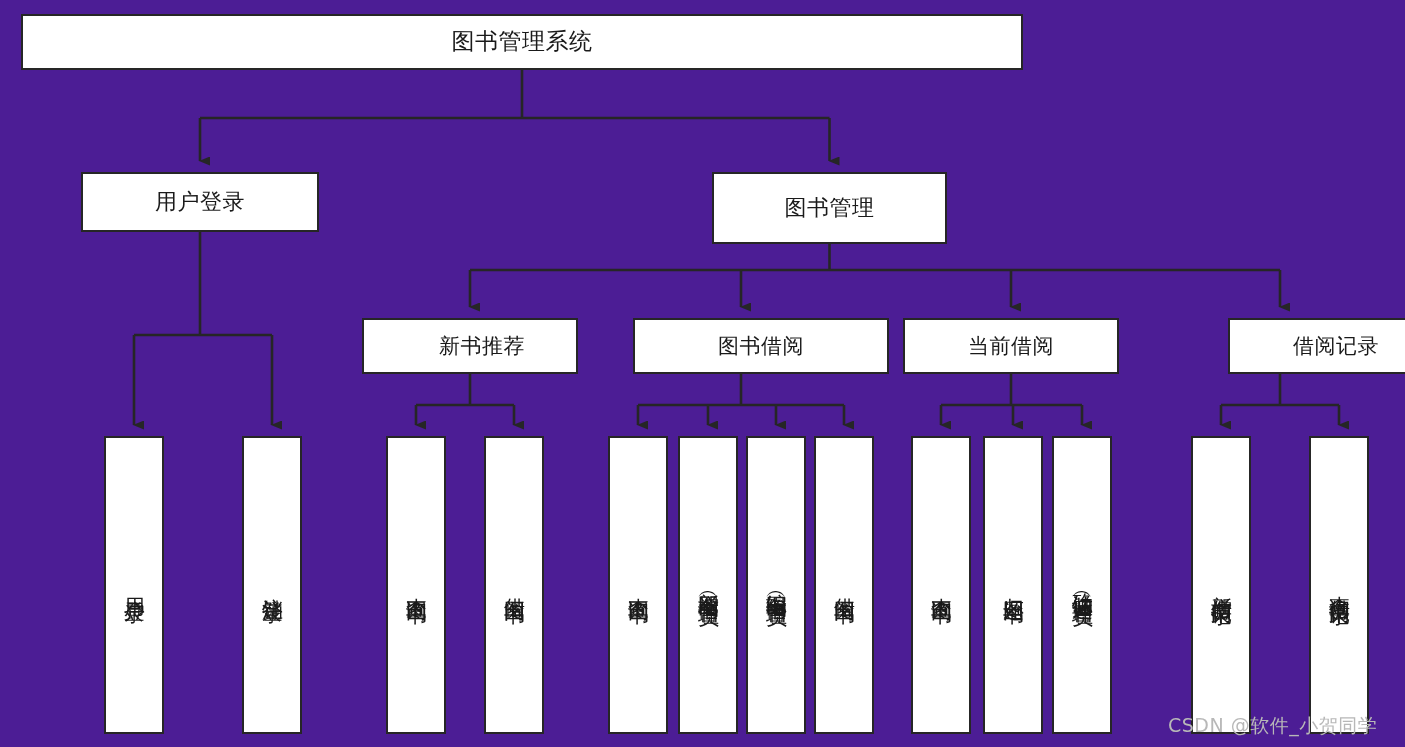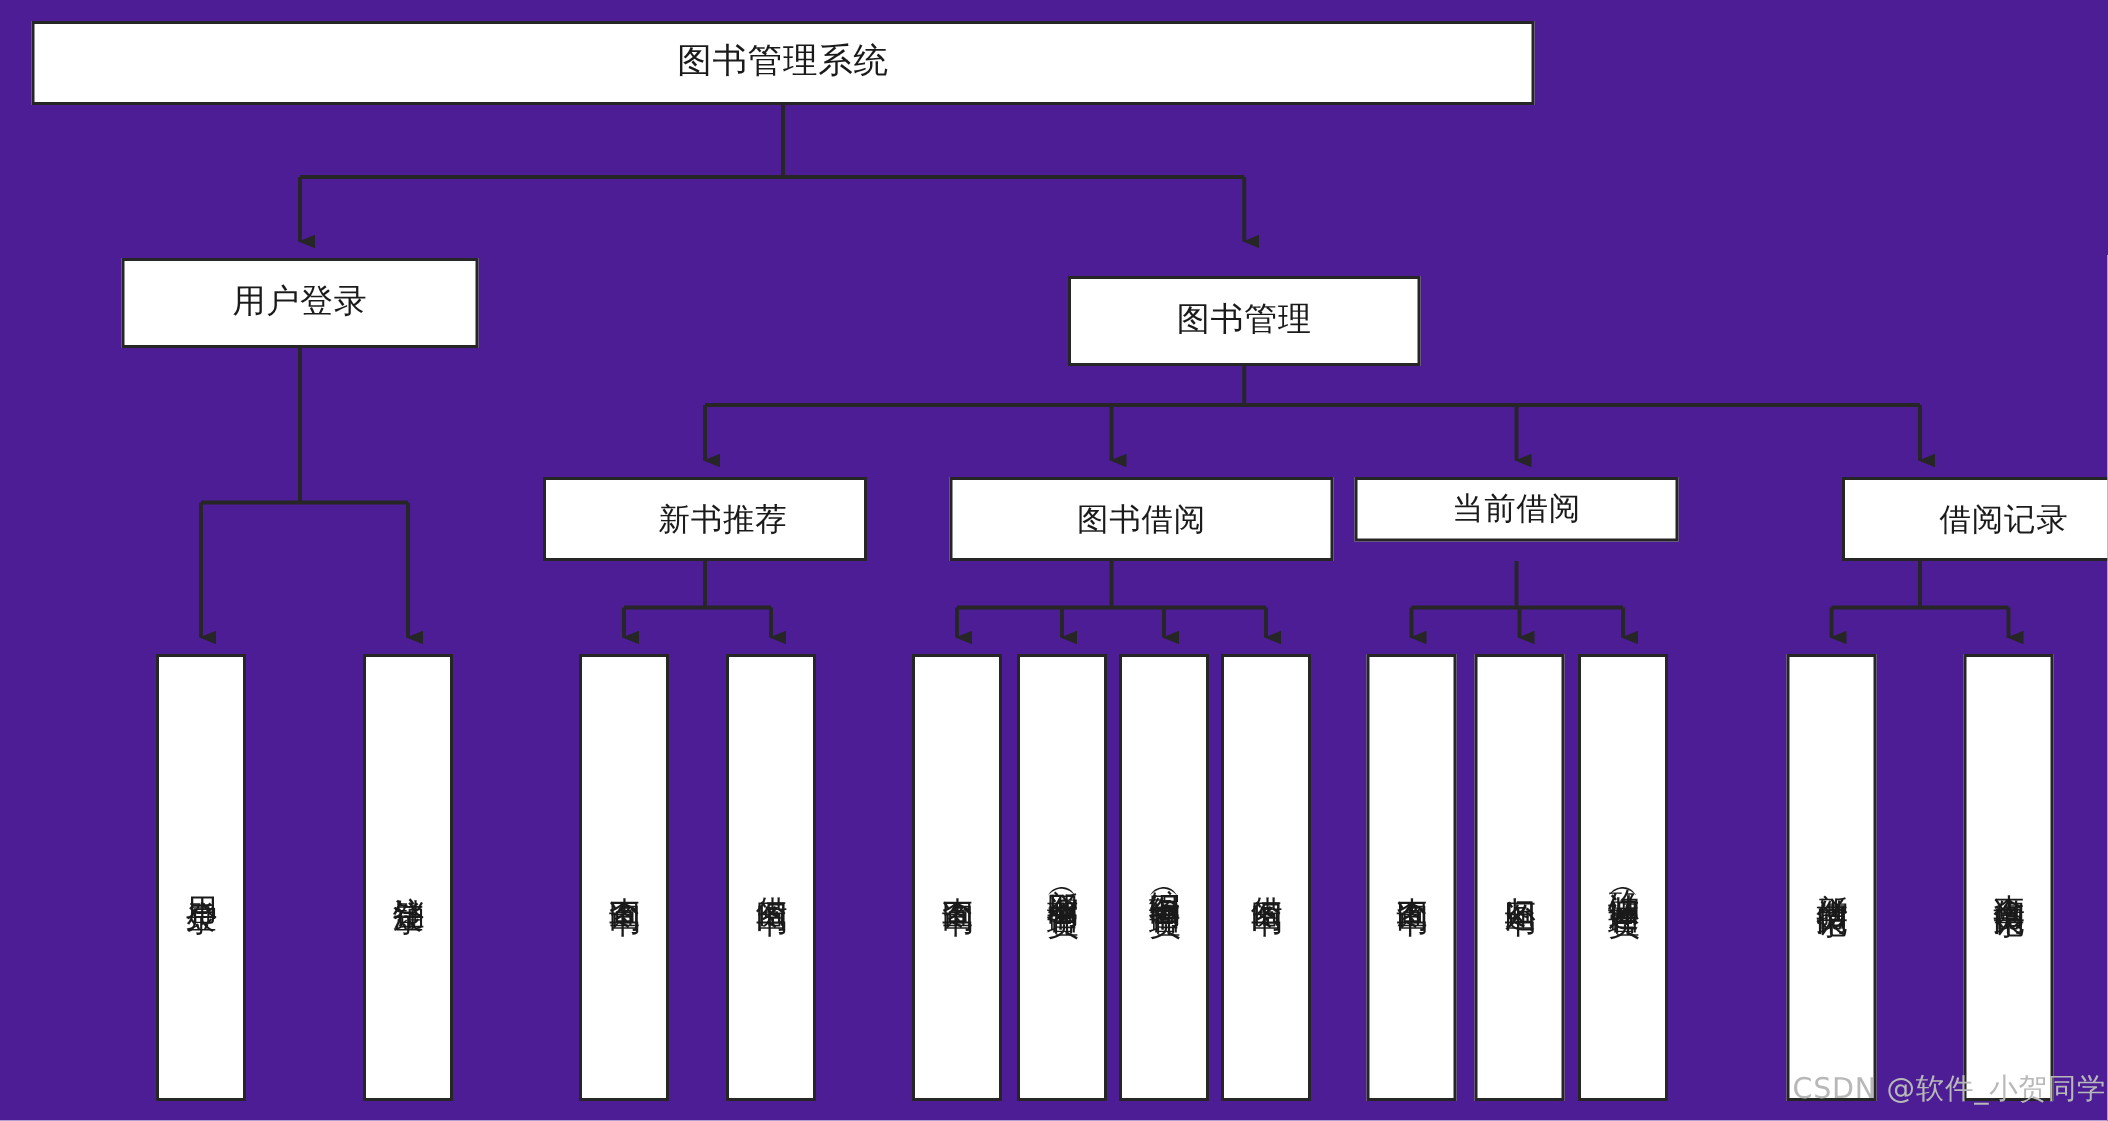--- a/index.html
+++ b/index.html
@@ -114,30 +114,30 @@
       </g>
   </svg>
 
   <div id="node-layer">
       <div class="node root" style="left: 21px; top: 14px; width: 1002px; height: 56px;">
         <span class="label">图书管理系统</span>
       </div>
       <div class="node lvl1" style="left: 81px; top: 172px; width: 238px; height: 60px;">
         <span class="label">用户登录</span>
       </div>
-      <div class="node lvl1" style="left: 712px; top: 172px; width: 235px; height: 60px; margin-top: 12px;">
+      <div class="node lvl1" style="left: 712px; top: 172px; width: 235px; height: 72px;">
         <span class="label">图书管理</span>
       </div>
       <div class="node lvl2" style="left: 362px; top: 318px; width: 216px; height: 56px; padding-left: 24px;">
         <span class="label">新书推荐</span>
       </div>
       <div class="node lvl2" style="left: 633px; top: 318px; width: 256px; height: 56px;">
         <span class="label">图书借阅</span>
       </div>
-      <div class="node lvl2" style="left: 903px; top: 318px; width: 216px; height: 43px;">
+      <div class="node lvl2" style="left: 903px; top: 318px; width: 216px; height: 56px;">
         <span class="label">当前借阅</span>
       </div>
       <div class="node lvl2" style="left: 1228px; top: 318px; width: 216px; height: 56px;">
         <span class="label">借阅记录</span>
       </div>
       <div class="node leaf" style="left: 104px; top: 436px; width: 60px; height: 298px;">
         <span class="label">用户登录</span>
       </div>
       <div class="node leaf" style="left: 242px; top: 436px; width: 60px; height: 298px;">
         <span class="label">注销登录</span>
@@ -170,15 +170,15 @@
         <span class="label">确认归还（管理员）</span>
       </div>
       <div class="node leaf" style="left: 1191px; top: 436px; width: 60px; height: 298px;">
         <span class="label">新增借阅记录</span>
       </div>
       <div class="node leaf" style="left: 1309px; top: 436px; width: 60px; height: 298px;">
         <span class="label">查询借阅记录</span>
       </div>
     </div>
 
-  <div class="watermark" style="left: 1195px; top: 713px; text-align: center;">CSDN @软件_小贺同学</div>
+  <div class="watermark" style="left: 1168px; top: 713px; text-align: center;">CSDN @软件_小贺同学</div>
 
 </div>
 
 </body></html>

